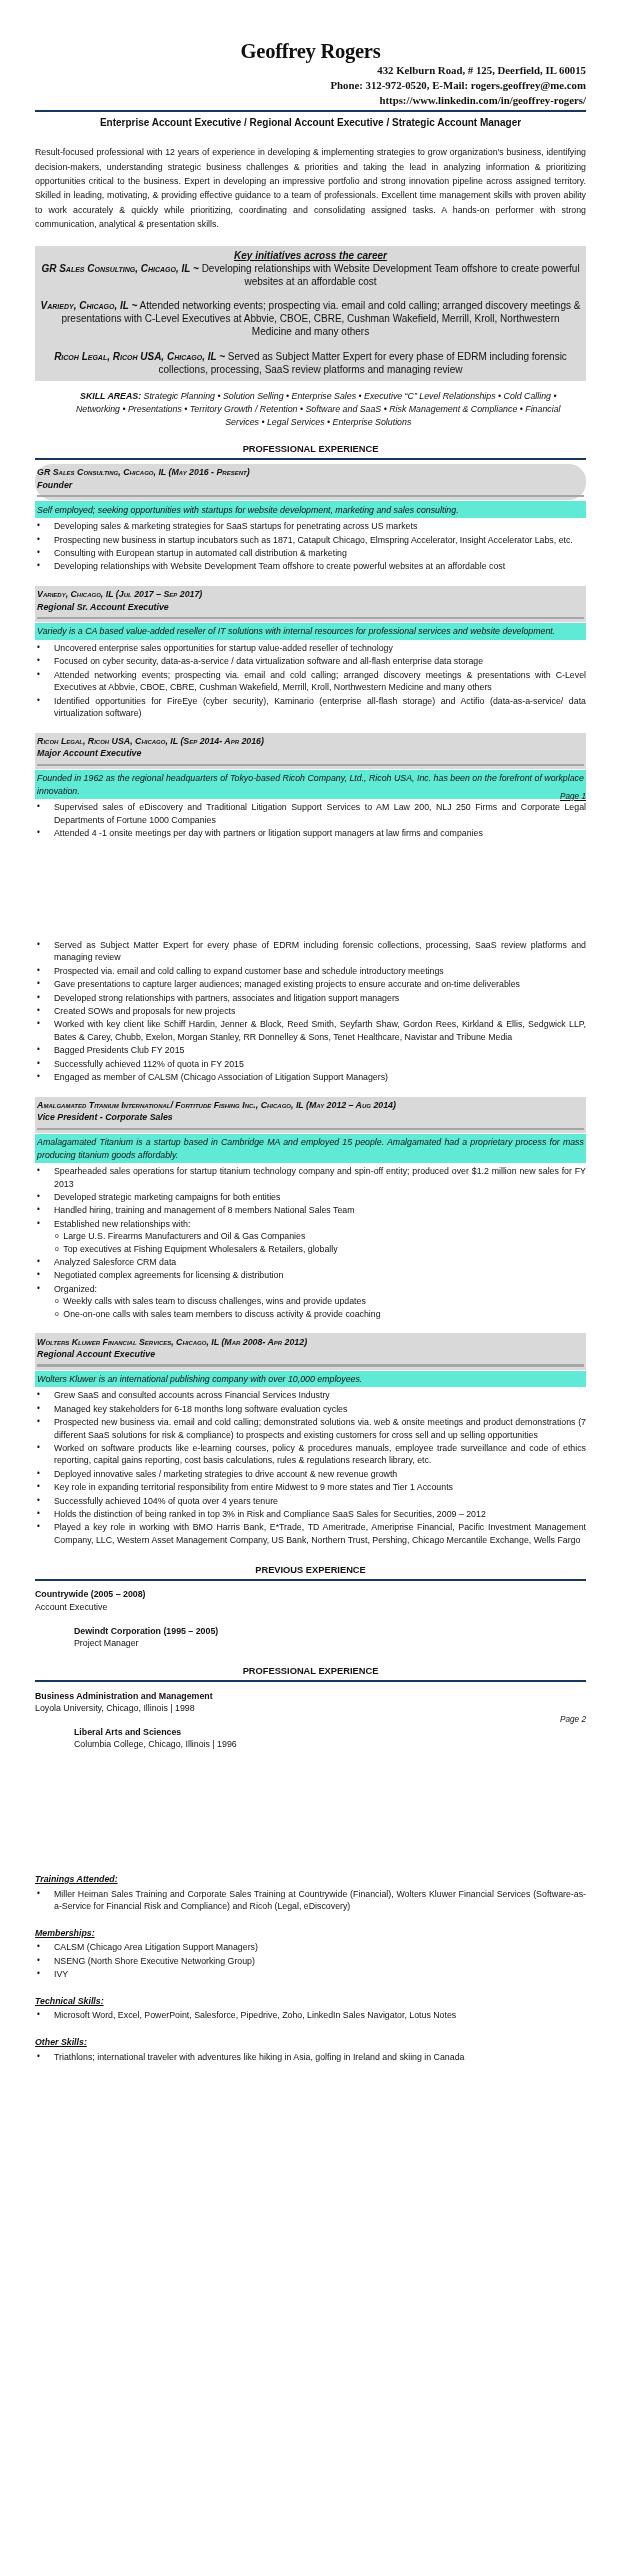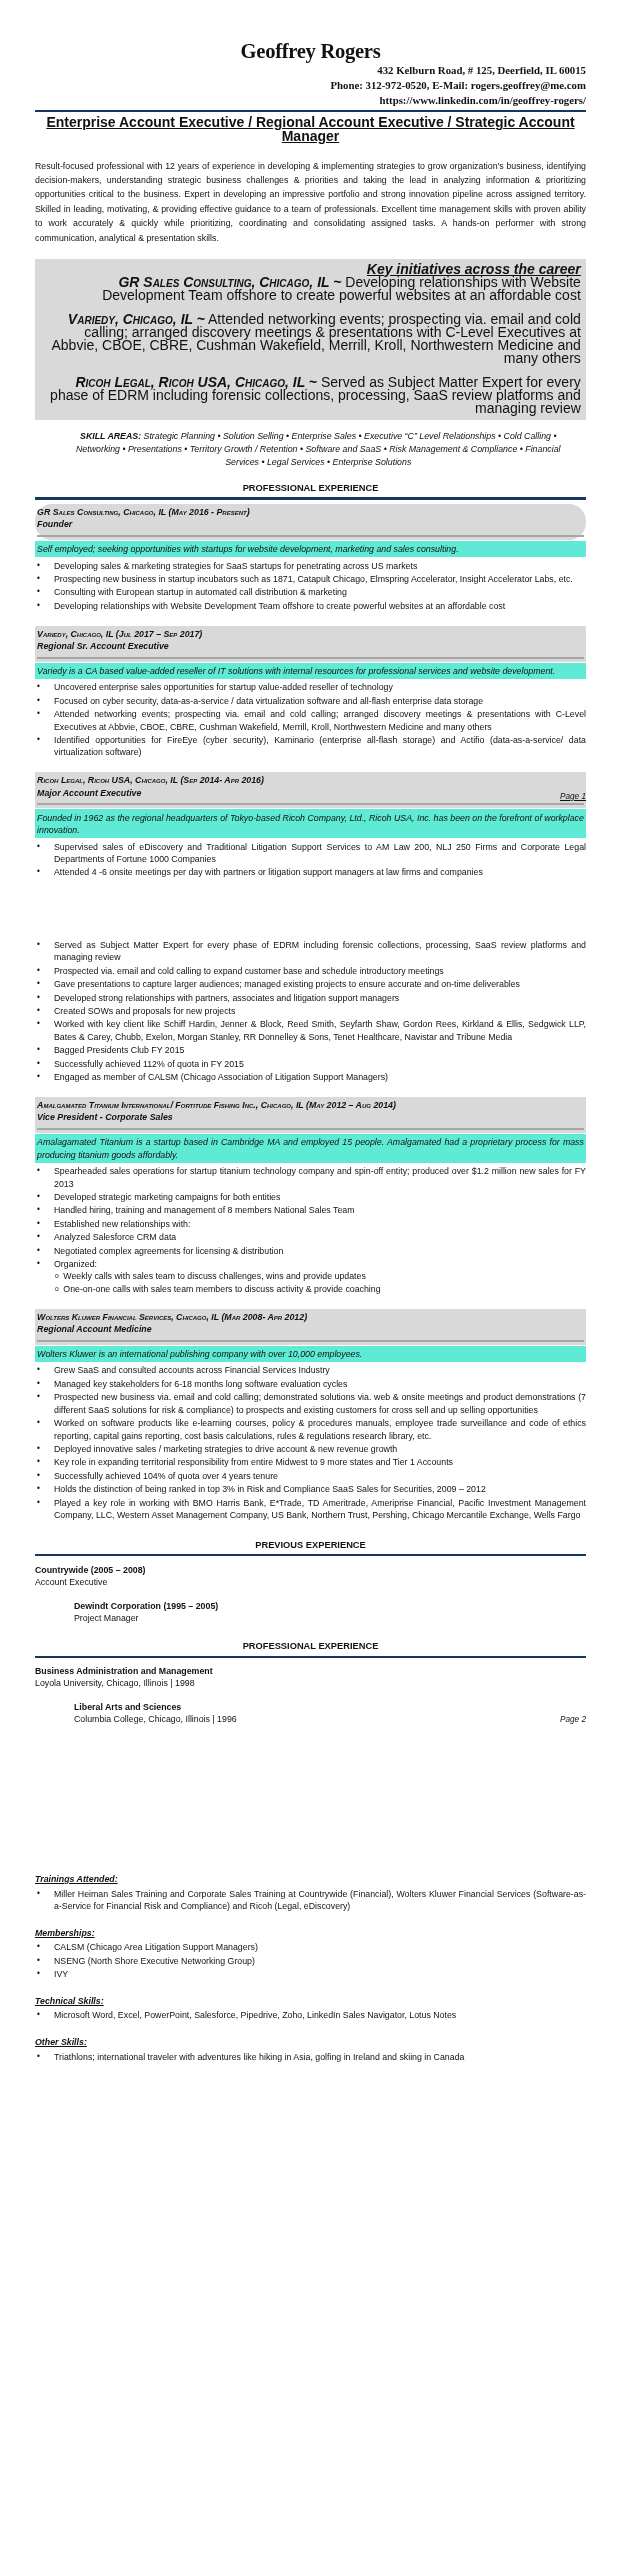--- a/index.html
+++ b/index.html
@@ -5,24 +5,24 @@
   html, body { margin: 0; padding: 0; background: #ffffff; }
   body { width: 639px; font-family: "Liberation Sans", sans-serif; color: #111; }
   .page { position: relative; width: 621px; box-sizing: border-box; padding: 17px 35px; }
   .page1 { height: 903px; padding-top: 40px; }
   .page2 { height: 903px; padding-top: 36px; }
   .page3 { height: 903px; padding-top: 67px; }
 
   .name { font-family: "Liberation Serif", serif; font-weight: bold; font-size: 20.6px; text-align: center; line-height: 23px; letter-spacing: -0.3px; }
   .contact { font-family: "Liberation Serif", serif; font-weight: bold; font-size: 10.8px; text-align: right; line-height: 15px; }
   .rule { height: 2.1px; background: #17375e; margin: 2.1px 0 0 0; }
-  .headline { font-weight: bold; font-size: 14px; text-align: center; margin-top: 4.1px; line-height: 13.4px; text-decoration: underline; }
+  .headline { font-weight: bold; font-size: 10px; text-align: center; margin-top: 4.1px; line-height: 13.4px; }
   .summary { font-size: 8.8px; line-height: 14.4px; text-align: justify; margin-top: 15.5px; }
 
-  .keybox { background: #d9d9d9; margin-top: 14.4px; padding: 3.1px 5.2px 5.2px 5.2px; text-align: right; font-size: 14px; line-height: 13px; }
+  .keybox { background: #d9d9d9; margin-top: 14.4px; padding: 3.1px 5.2px 5.2px 5.2px; text-align: center; font-size: 10px; line-height: 13px; }
   .keybox .ktitle { font-weight: bold; font-style: italic; text-decoration: underline; }
   .keybox .kitem { margin-top: 0; }
   .keybox .kitem + .kitem { margin-top: 11.3px; }
   .sc { font-variant: small-caps; font-weight: bold; font-style: italic; }
 
   .skills { text-align: center; font-size: 8.8px; line-height: 13px; font-style: italic; margin: 9.3px 15.5px 0 31px; }
   .skills .lbl { font-weight: bold; }
 
   .section-title { font-weight: bold; font-size: 9.3px; text-align: center; margin-top: 13.4px; line-height: 12.4px; }
   .section-rule { height: 2.1px; background: #17375e; margin-top: 3.1px; }
@@ -109,21 +109,21 @@
 
   <div>
     <div class="job-head">
       <div class="sc">Ricoh Legal, Ricoh USA, Chicago, IL (Sep 2014- Apr 2016)</div>
       <div>Major Account Executive</div>
       <div class="job-sep"></div>
     </div>
     <div class="job-desc">Founded in 1962 as the regional headquarters of Tokyo-based Ricoh Company, Ltd., Ricoh USA, Inc. has been on the forefront of workplace innovation.</div>
     <ul class="bul">
       <li>Supervised sales of eDiscovery and Traditional Litigation Support Services to AM Law 200, NLJ 250 Firms and Corporate Legal Departments of Fortune 1000 Companies</li>
-      <li>Attended 4 -6 onsite meetings per day with partners or litigation support managers at law firms and companies</li>
+      <li>Attended 4 -1 onsite meetings per day with partners or litigation support managers at law firms and companies</li>
     </ul>
   </div>
 
   <div class="page-num">Page 1</div>
 </div>
 
 <div class="page page2">
   <ul class="bul" style="margin-top:0;">
     <li>Served as Subject Matter Expert for every phase of EDRM including forensic collections, processing, SaaS review platforms and managing review</li>
     <li>Prospected via. email and cold calling to expand customer base and schedule introductory meetings</li>
@@ -142,37 +142,41 @@
       <div>Vice President - Corporate Sales</div>
       <div class="job-sep"></div>
     </div>
     <div class="job-desc">Amalagamated Titanium is a startup based in Cambridge MA and employed 15 people. Amalgamated had a proprietary process for mass producing titanium goods affordably.</div>
     <ul class="bul">
       <li>Spearheaded sales operations for startup titanium technology company and spin-off entity; produced over $1.2 million new sales for FY 2013</li>
       <li>Developed strategic marketing campaigns for both entities</li>
       <li>Handled hiring, training and management of 8 members National Sales Team</li>
       <li>
         <span>Established new relationships with:</span>
+        <ul class="sub">
+          <li>Large U.S. Firearms Manufacturers and Oil &amp; Gas Companies</li>
+          <li>Top executives at Fishing Equipment Wholesalers &amp; Retailers, globally</li>
+        </ul>
       </li>
       <li>Analyzed Salesforce CRM data</li>
       <li>Negotiated complex agreements for licensing &amp; distribution</li>
       <li>
         <span>Organized:</span>
         <ul class="sub">
           <li>Weekly calls with sales team to discuss challenges, wins and provide updates</li>
           <li>One-on-one calls with sales team members to discuss activity &amp; provide coaching</li>
         </ul>
       </li>
     </ul>
   </div>
 
   <div>
     <div class="job-head">
       <div class="sc">Wolters Kluwer Financial Services, Chicago, IL (Mar 2008- Apr 2012)</div>
-      <div>Regional Account Medicine</div>
+      <div>Regional Account Executive</div>
       <div class="job-sep"></div>
     </div>
     <div class="job-desc">Wolters Kluwer is an international publishing company with over 10,000 employees.</div>
     <ul class="bul">
       <li>Grew SaaS and consulted accounts across Financial Services Industry</li>
       <li>Managed key stakeholders for 6-18 months long software evaluation cycles</li>
       <li>Prospected new business via. email and cold calling; demonstrated solutions via. web &amp; onsite meetings and product demonstrations (7 different SaaS solutions for risk &amp; compliance) to prospects and existing customers for cross sell and up selling opportunities</li>
       <li>Worked on software products like e-learning courses, policy &amp; procedures manuals, employee trade surveillance and code of ethics reporting, capital gains reporting, cost basis calculations, rules &amp; regulations research library, etc.</li>
       <li>Deployed innovative sales / marketing strategies to drive account &amp; new revenue growth</li>
       <li>Key role in expanding territorial responsibility from entire Midwest to 9 more states and Tier 1 Accounts</li>

